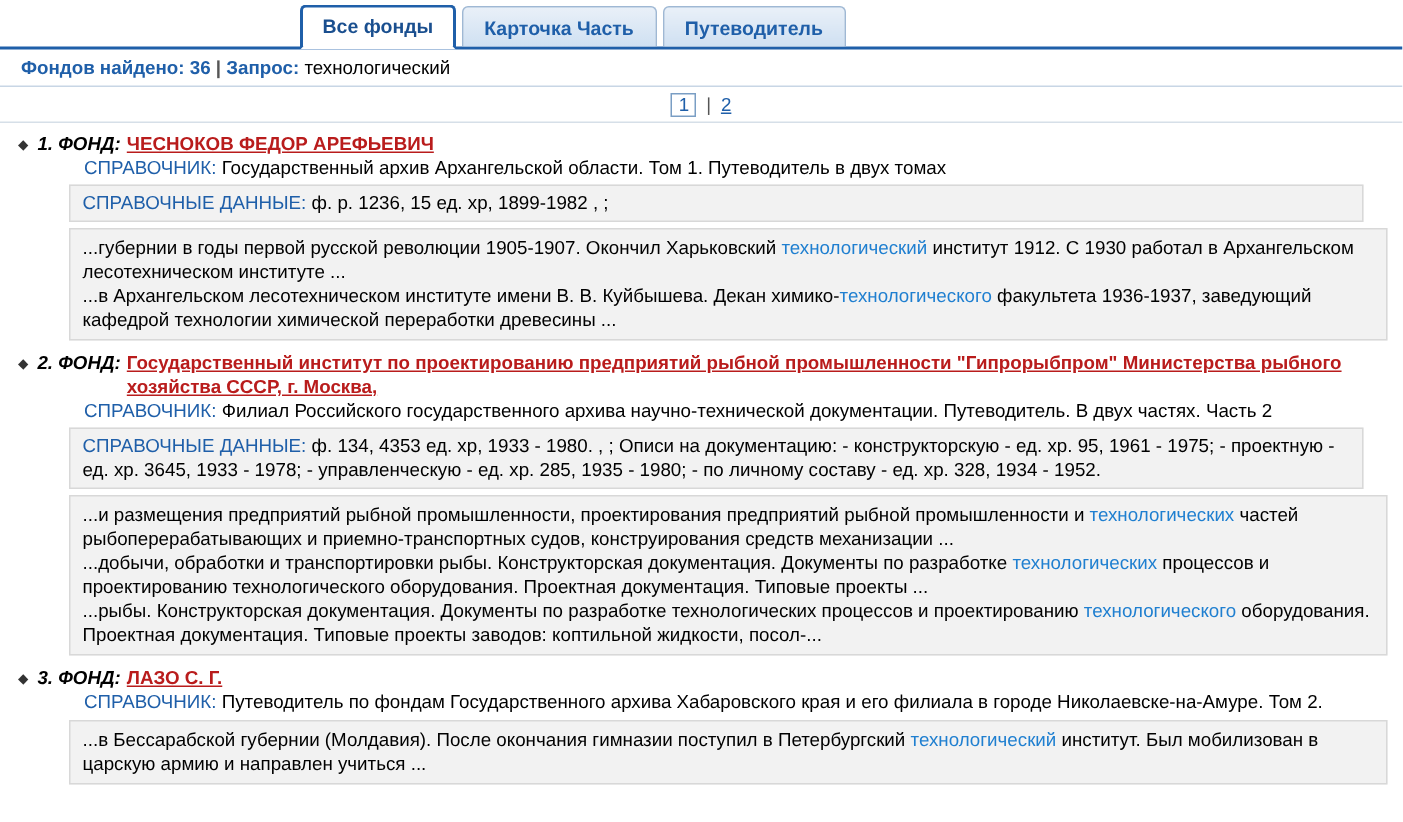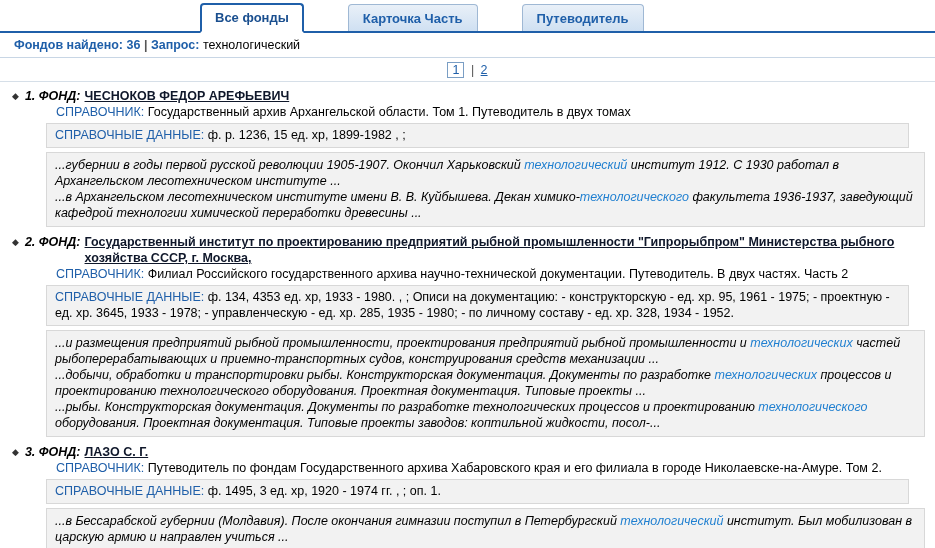--- a/index.html
+++ b/index.html
@@ -24,21 +24,20 @@
   
   .tabbar {
     position: relative;
     height: 33px;
     border-bottom: 2px solid #1f5fa9;
     display: flex;
     align-items: flex-end;
     padding-left: 200px;
     box-sizing: border-box;
     background: #ffffff;
-    gap: 40px;
   }
   .tab {
     font-size: 13px;
     font-weight: bold;
     color: #1f5fa9;
     padding: 6px 14px 5px 14px;
     margin-right: 4px;
     border: 1px solid #9fb8d4;
     border-bottom: none;
     border-radius: 4px 4px 0 0;
@@ -116,21 +115,21 @@
     line-height: 16px;
     margin: 0 6px 0 2px;
   }
   .fond-label {
     font-weight: bold;
     color: #000;
     white-space: nowrap;
     font-style: italic;
   }
   .fond-name {
-    color: #0f172a;
+    color: #b91c1c;
     font-weight: bold;
     text-decoration: underline;
     cursor: pointer;
     margin-left: 4px;
   }
   .guide-line {
     margin-left: 46px;
     font-size: 12.5px;
     line-height: 16px;
   }
@@ -146,21 +145,20 @@
   }
   .ref-label { color: #1f5fa9; font-weight: normal; }
   .snips {
     margin: 4px 0 0 36px;
     background: #f2f2f2;
     border: 1px solid #d8d8d8;
     padding: 4px 8px 5px 8px;
     font-size: 12.5px;
     line-height: 16px;
     color: #000;
-    font-style: italic;
   }
   .snips p { margin: 0; }
   .hl { color: #1f7fd0; }
 </style>
 </head>
 <body>
 
 <div class="page">
 
   <div class="tabbar">
@@ -231,23 +229,19 @@
     <div class="item">
       <div class="item-head">
         <span class="bullet">◆</span>
         <span class="fond-label">3. ФОНД:</span>
         <span class="fond-name">ЛАЗО С. Г.</span>
       </div>
       <div class="guide-line">
         <span class="guide-label">СПРАВОЧНИК:</span>
         <span class="guide-text">Путеводитель по фондам Государственного архива Хабаровского края и его филиала в городе Николаевске-на-Амуре. Том 2.</span>
       </div>
-      <div class="ref-box">
-        <span class="ref-label">СПРАВОЧНЫЕ ДАННЫЕ:</span>
-        <span>ф. 1495, 3 ед. хр, 1920 - 1974 гг. , ; оп. 1.</span>
-      </div>
       <div class="snips">
         <p><span>...в Бессарабской губернии (Молдавия). После окончания гимназии поступил в Петербургский </span><span class="hl">технологический</span><span> институт. Был мобилизован в царскую армию и направлен учиться ...</span></p>
       </div>
     </div>
 
   </div>
 </div>
 
 </body></html>

